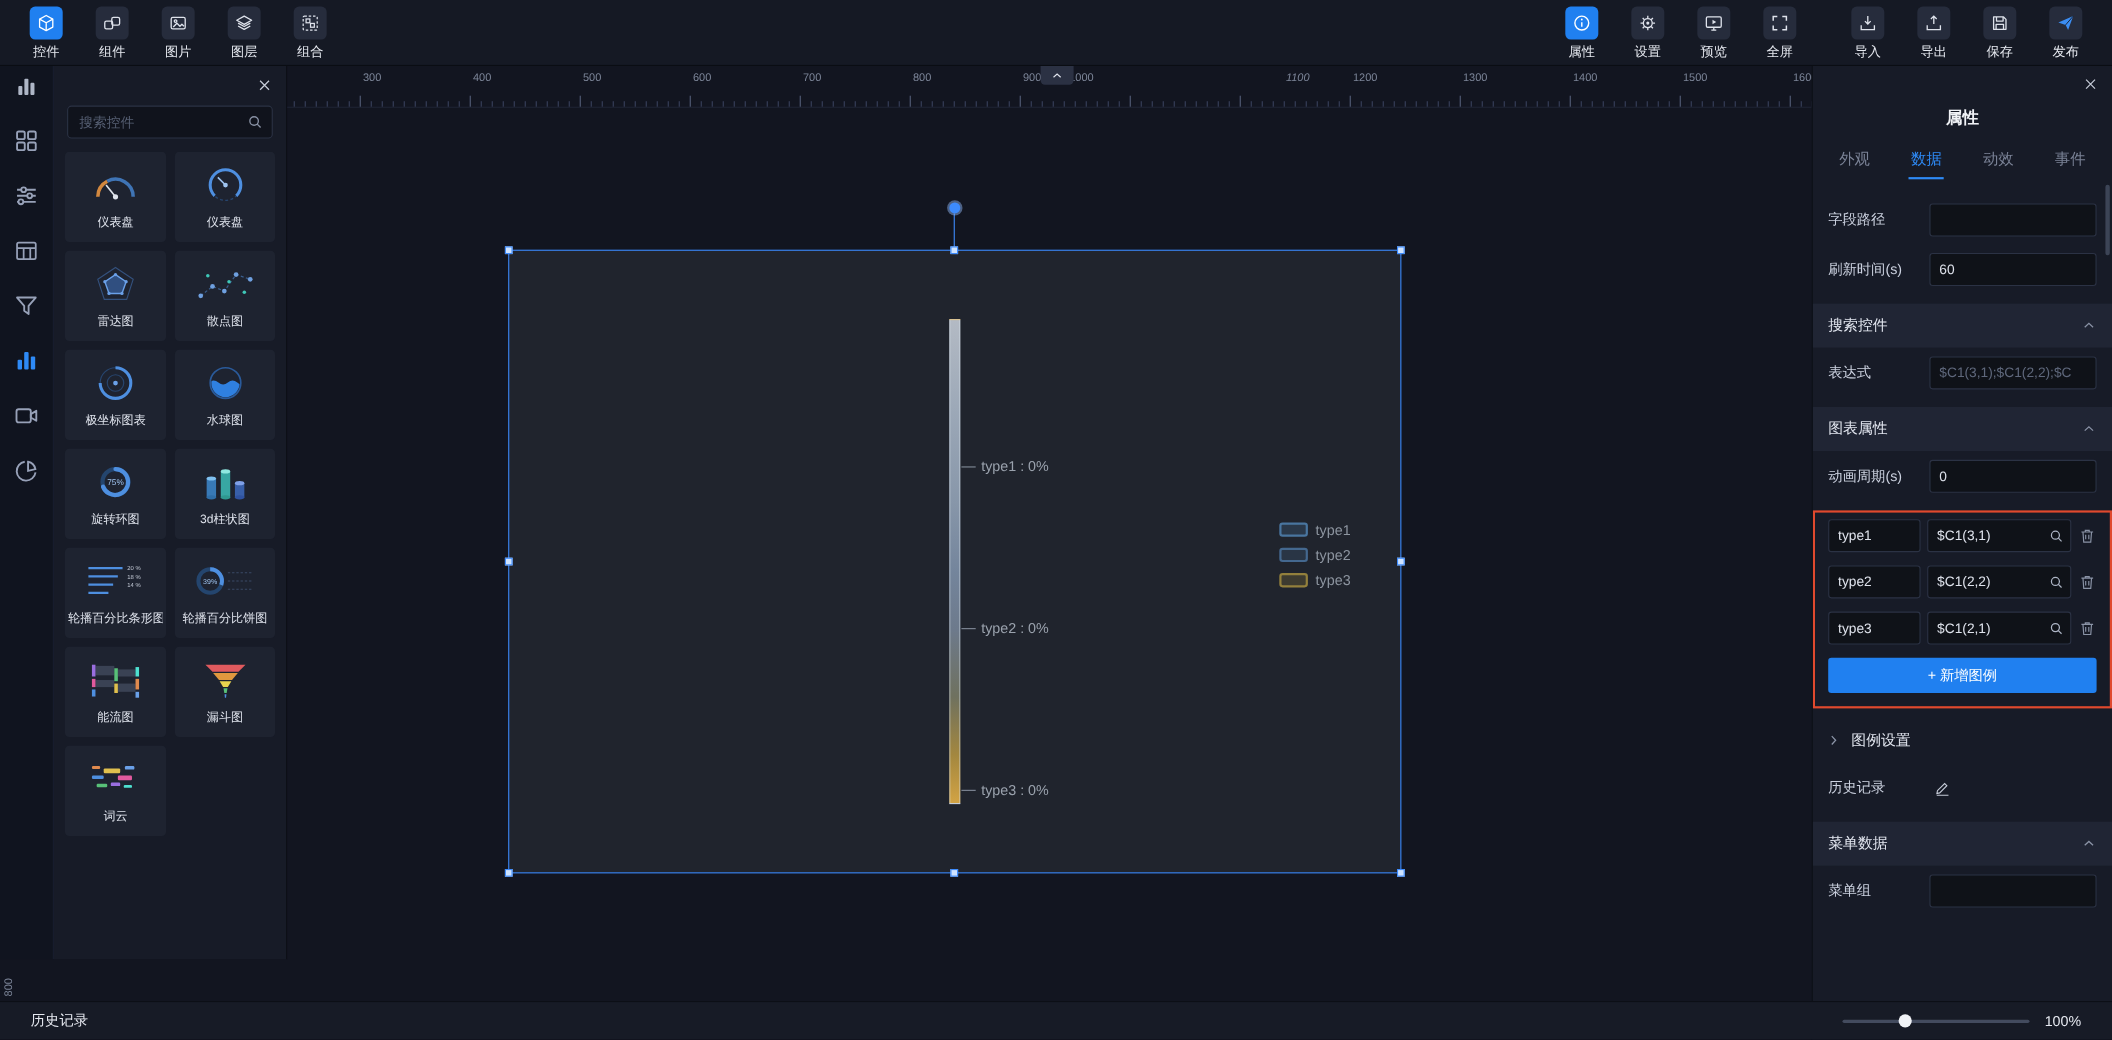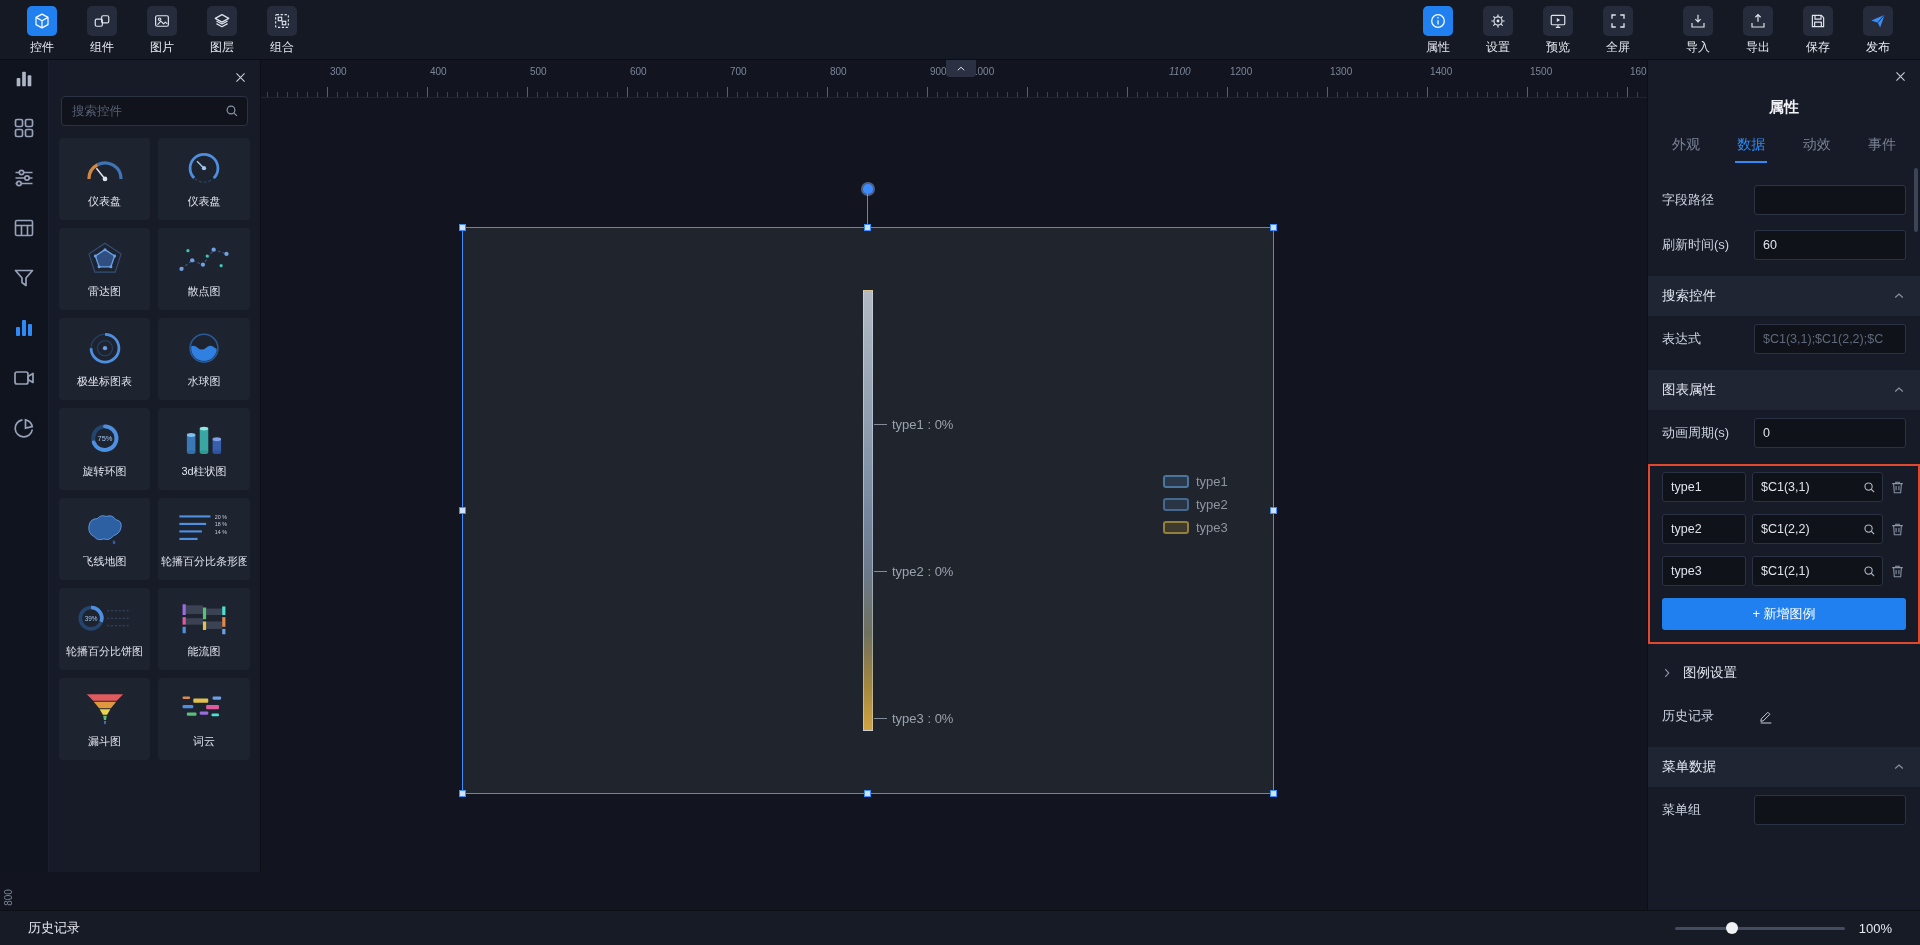--- a/index.html
+++ b/index.html
@@ -682,29 +682,20 @@
             <rect x="36" y="18" width="8" height="12" fill="#3f6ec8" opacity=".8"></rect>
             <ellipse cx="40" cy="18" rx="4" ry="1.8" fill="#7fa0e8"></ellipse>
             <ellipse cx="40" cy="30" rx="4" ry="1.8" fill="#2f52a0"></ellipse>
           </svg>
         </span>
         <span class="card-label">3d柱状图</span>
       </div>
       <div class="palette-card">
         <span class="card-icon">
           <svg viewBox="0 0 56 34">
-            <path d="M13 15q1-7 8-7 3-4 8-2 6-2 9 3 6 1 5 7-1 6-7 8-4 5-9 3-6 2-9-2-6-3-5-10Z" fill="#2f6fc0" fill-opacity=".8" stroke="#6aa0e8" stroke-width=".8"></path>
-            <path d="M36 28q3 2 1 4-3 0-1-4Z" fill="#2f6fc0" fill-opacity=".8"></path>
-          </svg>
-        </span>
-        <span class="card-label">飞线地图</span>
-      </div>
-      <div class="palette-card">
-        <span class="card-icon">
-          <svg viewBox="0 0 56 34">
             <g stroke="#4e8fe0" stroke-width="2">
               <line x1="5" y1="6" x2="34" y2="6"></line>
               <line x1="5" y1="13" x2="30" y2="13"></line>
               <line x1="5" y1="20" x2="26" y2="20"></line>
               <line x1="5" y1="27" x2="22" y2="27"></line>
             </g>
             <g font-size="5" fill="#c6ccd8">
               <text x="38" y="8">20 %</text>
               <text x="38" y="15">18 %</text>
               <text x="38" y="22">14 %</text>

